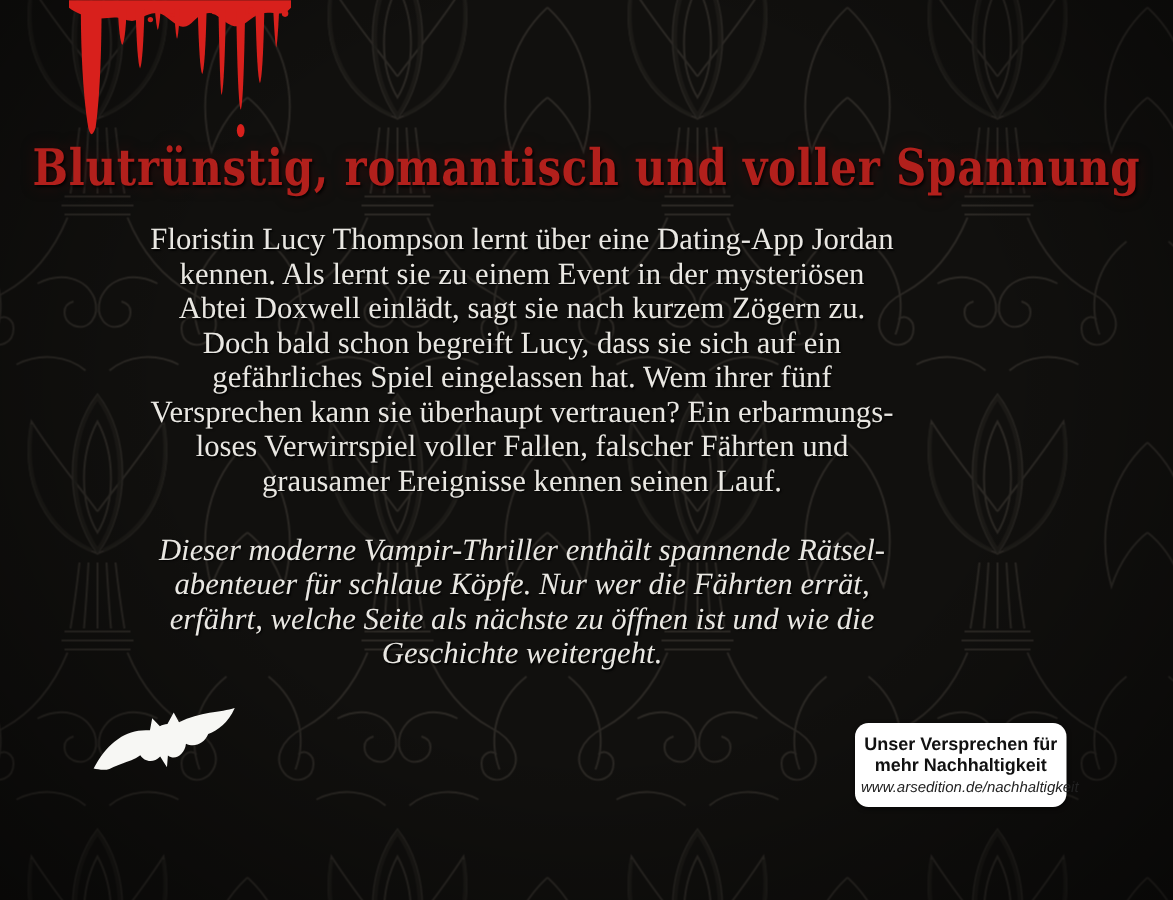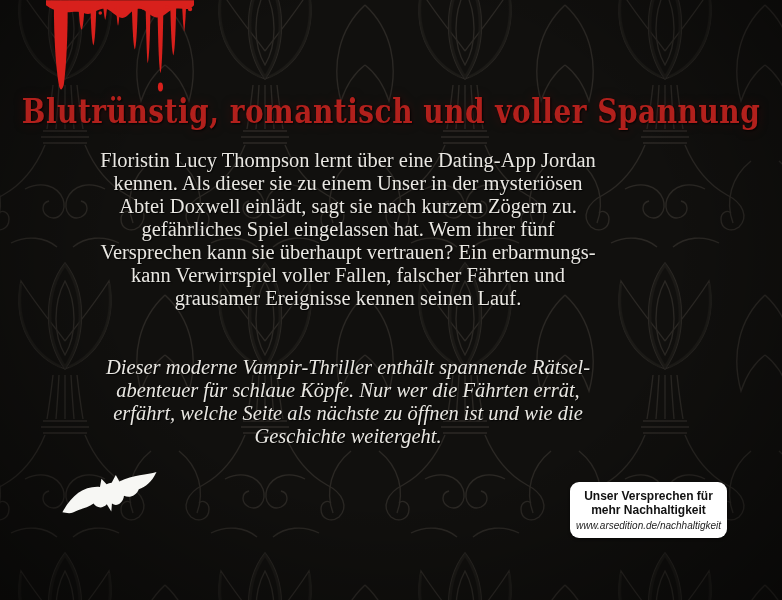--- a/index.html
+++ b/index.html
@@ -33,21 +33,21 @@
     text-align:center;
     color:#e9e7e2;
     font-size:20.5px;
     line-height:23px;
     text-shadow:1px 1px 1px rgba(0,0,0,0.8);
   }
   .blurb-1{top:149px;}
   .blurb-2{top:356px;font-style:italic;}
   .bat{position:absolute;left:58px;top:468px;width:104px;height:56px;z-index:3;transform:rotate(-8deg);}
   .badge{
-    position:absolute;left:570px;top:482px;width:157px;z-index:3;
+    position:absolute;left:570px;top:482px;width:141px;z-index:3;
     background:#ffffff;
     border-radius:9px;
     padding:7px 4px 7px 4px;
     box-sizing:border-box;
     text-align:center;
     font-family:"Liberation Sans", sans-serif;
     box-shadow:0 1px 3px rgba(0,0,0,0.6);
   }
   .badge-title{
     font-weight:bold;
@@ -126,25 +126,26 @@
     <circle cx="98" cy="8" r="1.5"></circle>
     <circle cx="123" cy="7" r="2"></circle>
     <circle cx="146" cy="9" r="2.2"></circle>
   </g>
 </svg>
 
 <div class="headline">Blutrünstig, romantisch und voller Spannung</div>
 
 <div class="blurb blurb-1">
   <div>Floristin Lucy Thompson lernt über eine Dating-App Jordan</div>
-  <div>kennen. Als dieser sie zu einem Unser in der mysteriösen</div>
+  <div>kennen. Als lernt sie zu einem Event in der mysteriösen</div>
   <div>Abtei Doxwell einlädt, sagt sie nach kurzem Zögern zu.</div>
+  <div>Doch bald schon begreift Lucy, dass sie sich auf ein</div>
   <div>gefährliches Spiel eingelassen hat. Wem ihrer fünf</div>
   <div>Versprechen kann sie überhaupt vertrauen? Ein erbarmungs-</div>
-  <div>kann Verwirrspiel voller Fallen, falscher Fährten und</div>
+  <div>loses Verwirrspiel voller Fallen, falscher Fährten und</div>
   <div>grausamer Ereignisse kennen seinen Lauf.</div>
 </div>
 
 <div class="blurb blurb-2">
   <div>Dieser moderne Vampir-Thriller enthält spannende Rätsel-</div>
   <div>abenteuer für schlaue Köpfe. Nur wer die Fährten errät,</div>
   <div>erfährt, welche Seite als nächste zu öffnen ist und wie die</div>
   <div>Geschichte weitergeht.</div>
 </div>
 

